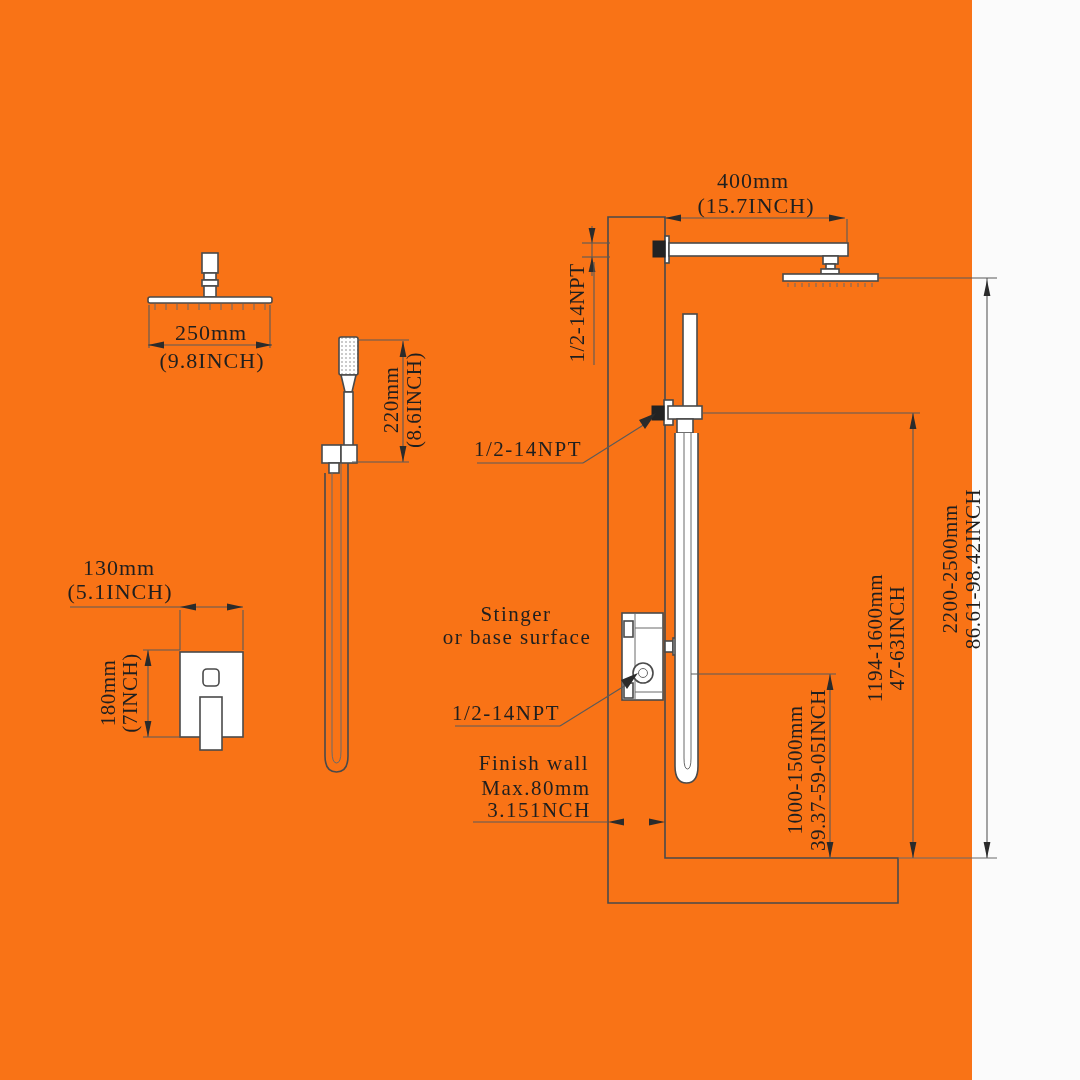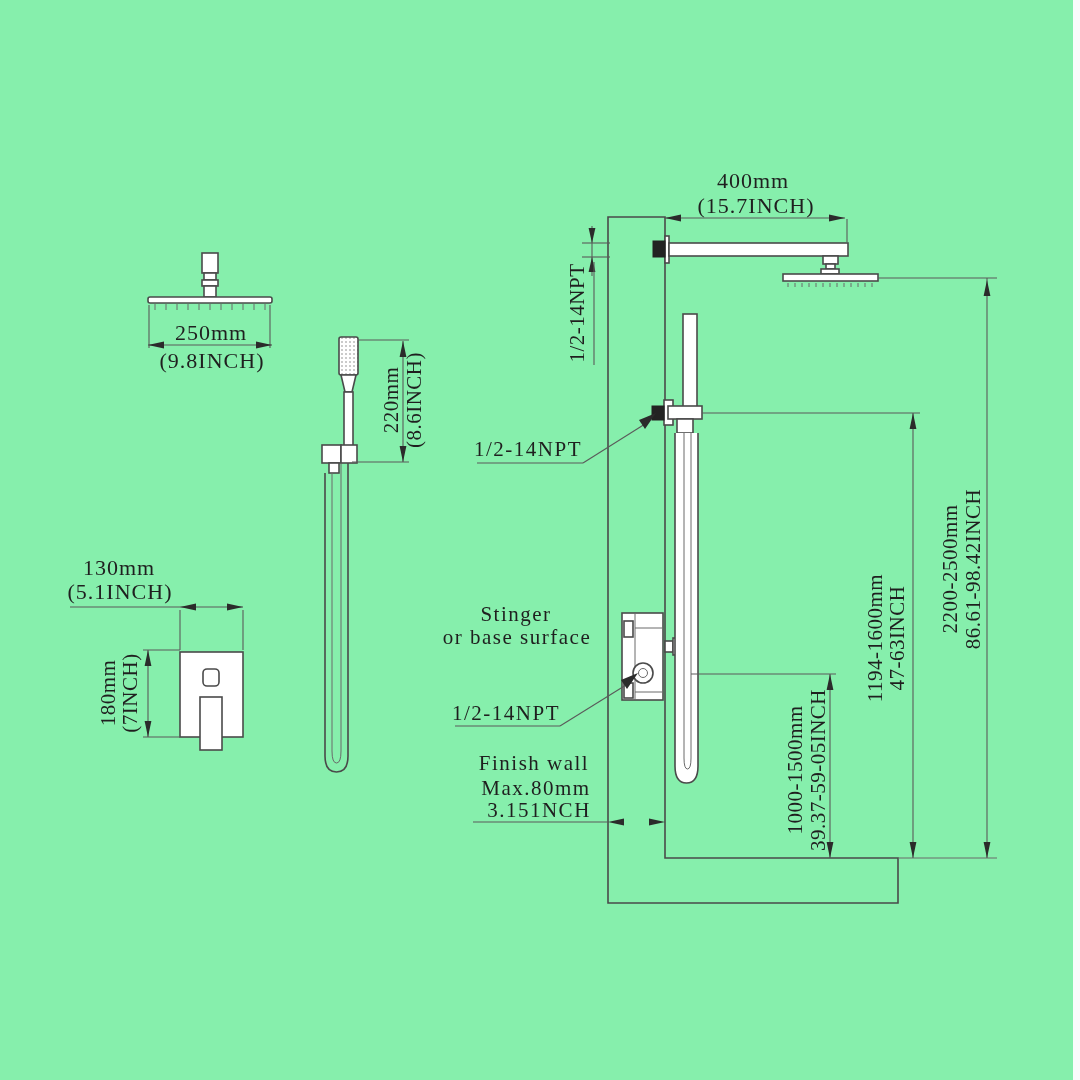--- a/index.html
+++ b/index.html
@@ -1,16 +1,16 @@
 <!DOCTYPE html>
 <html><head>
 <meta charset="utf-8">
 <style>
   html,body{margin:0;padding:0;background:#fbfbfb;}
-  .canvas{width:1073px;height:1080px;background:#86efac;position:relative;}
+  .canvas{width:972px;height:1080px;background:#f97316;position:relative;}
   svg{display:block;}
   .outline{fill:#ffffff;stroke:#4a4a4a;stroke-width:1.6;}
   .outline-np{fill:none;stroke:#4a4a4a;stroke-width:1.6;}
   .thinline{fill:none;stroke:#6a6a6a;stroke-width:1;}
   .dimline{fill:none;stroke:#5a5a5a;stroke-width:1.1;}
   .arrow{fill:#2b2b2b;stroke:none;}
   .blackpart{fill:#232323;stroke:#232323;}
   .dim-text{font-family:"Liberation Serif","DejaVu Serif",serif;font-size:22px;fill:#1f1f1f;text-anchor:middle;letter-spacing:1px;}
   .dim-text-v{font-family:"Liberation Serif","DejaVu Serif",serif;font-size:21px;fill:#1f1f1f;text-anchor:middle;letter-spacing:0.5px;}
   .label-text{font-family:"Liberation Serif","DejaVu Serif",serif;font-size:21px;fill:#1f1f1f;text-anchor:middle;letter-spacing:1.5px;}

